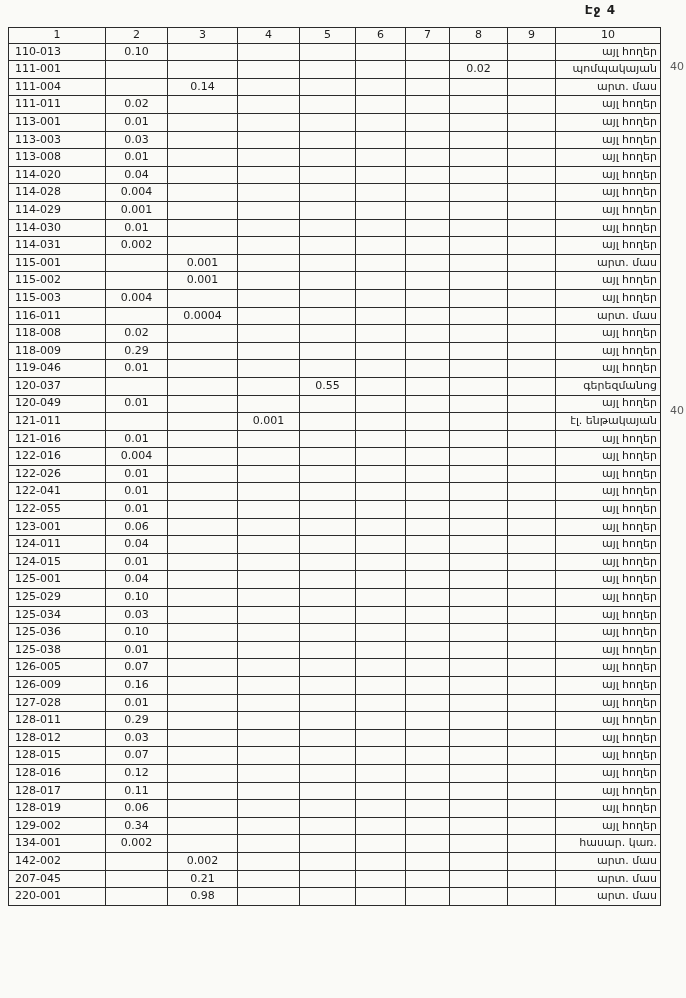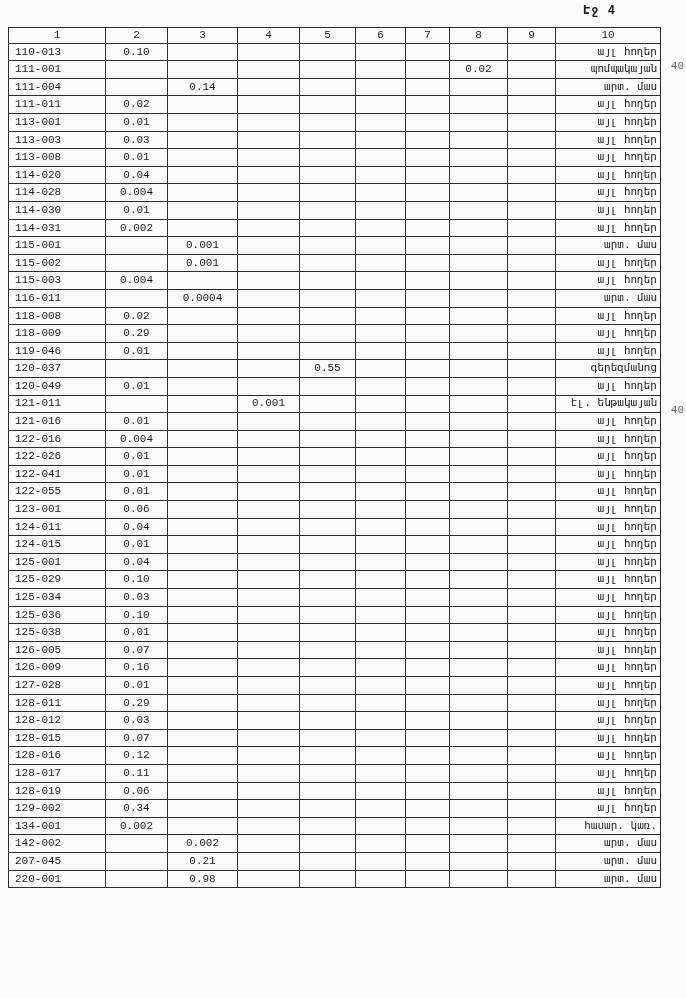--- a/index.html
+++ b/index.html
@@ -8,21 +8,20 @@
     height: 998px;
     position: relative;
     background: #fafaf7;
     font-family: "DejaVu Sans", sans-serif;
     color: #1c1c1c;
     overflow: hidden;
   }
   .page {
     position: absolute;
     inset: 0;
-    font-family: Liberation Mono, monospace;
   }
   .corner-label {
     position: absolute;
     top: 3px;
     right: 70px;
     font-size: 12px;
     font-weight: bold;
     letter-spacing: 1px;
   }
   table.land-table {
@@ -202,20 +201,32 @@
           <td class="num"></td>
           <td class="num"></td>
           <td class="num"></td>
           <td class="num"></td>
           <td class="num"></td>
           <td class="num"></td>
           <td class="num"></td>
           <td class="label">այլ հողեր</td>
         </tr>
         <tr>
+          <td class="code">114-029</td>
+          <td class="num">0.001</td>
+          <td class="num"></td>
+          <td class="num"></td>
+          <td class="num"></td>
+          <td class="num"></td>
+          <td class="num"></td>
+          <td class="num"></td>
+          <td class="num"></td>
+          <td class="label">այլ հողեր</td>
+        </tr>
+        <tr>
           <td class="code">114-030</td>
           <td class="num">0.01</td>
           <td class="num"></td>
           <td class="num"></td>
           <td class="num"></td>
           <td class="num"></td>
           <td class="num"></td>
           <td class="num"></td>
           <td class="num"></td>
           <td class="label">այլ հողեր</td>

